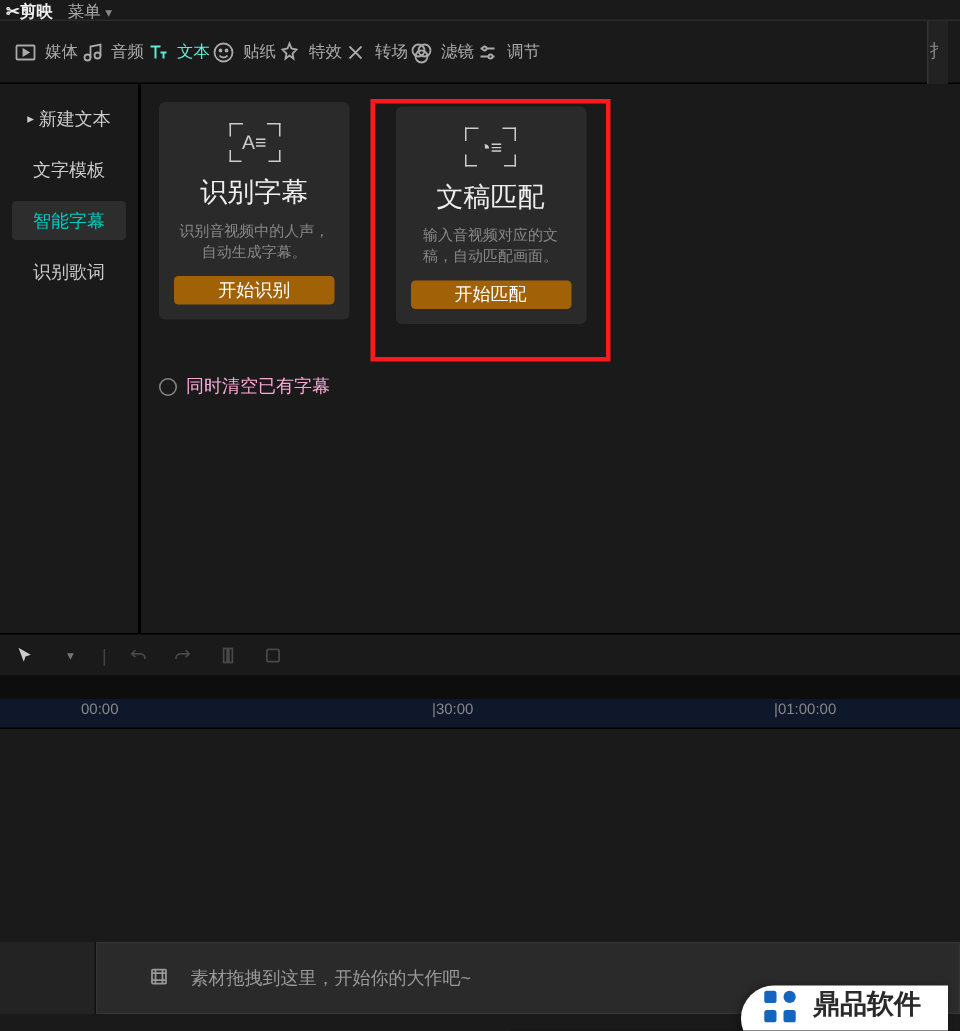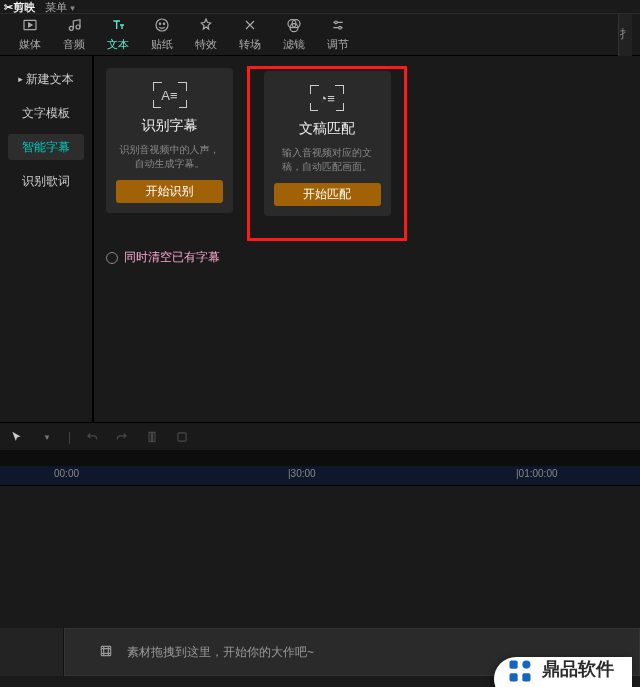--- a/index.html
+++ b/index.html
@@ -30,21 +30,21 @@
       background: #1a1a1a;
       display: flex;
       align-items: center;
       padding: 0 8px;
       gap: 0;
       border-bottom: 1px solid #000;
     }
     .tab {
       width: 44px;
       display: flex;
-      flex-direction: column;
+      flex-direction: row;
       align-items: center;
       justify-content: center;
       gap: 4px;
       color: #aaa;
       cursor: pointer;
     }
     .tab.active { color: #5eead4; }
     .tab-icon { width: 18px; height: 16px; display: flex; align-items: center; justify-content: center; }
     .tab-label { font-size: 11px; }
     .tab svg { width: 18px; height: 16px; }
@@ -112,21 +112,21 @@
       align-items: flex-start;
       justify-content: center;
       padding-top: 0;
       margin-top: -2px;
     }
     .card-hl-wrap .card { margin-top: 2px; }
     .card-icon {
       width: 36px; height: 28px;
       display: flex; align-items: center; justify-content: center;
     }
-    .card-title { color: #eee; font-size: 14px; }
+    .card-title { color: #eee; font-size: 18px; }
     .card-desc { color: #888; font-size: 10px; text-align: center; line-height: 1.4; height: 30px; }
     .card-btn {
       width: 100%; height: 24px;
       background: #a16207;
       color: #fff;
       border: none;
       border-radius: 3px;
       font-size: 12px;
       cursor: pointer;
     }

